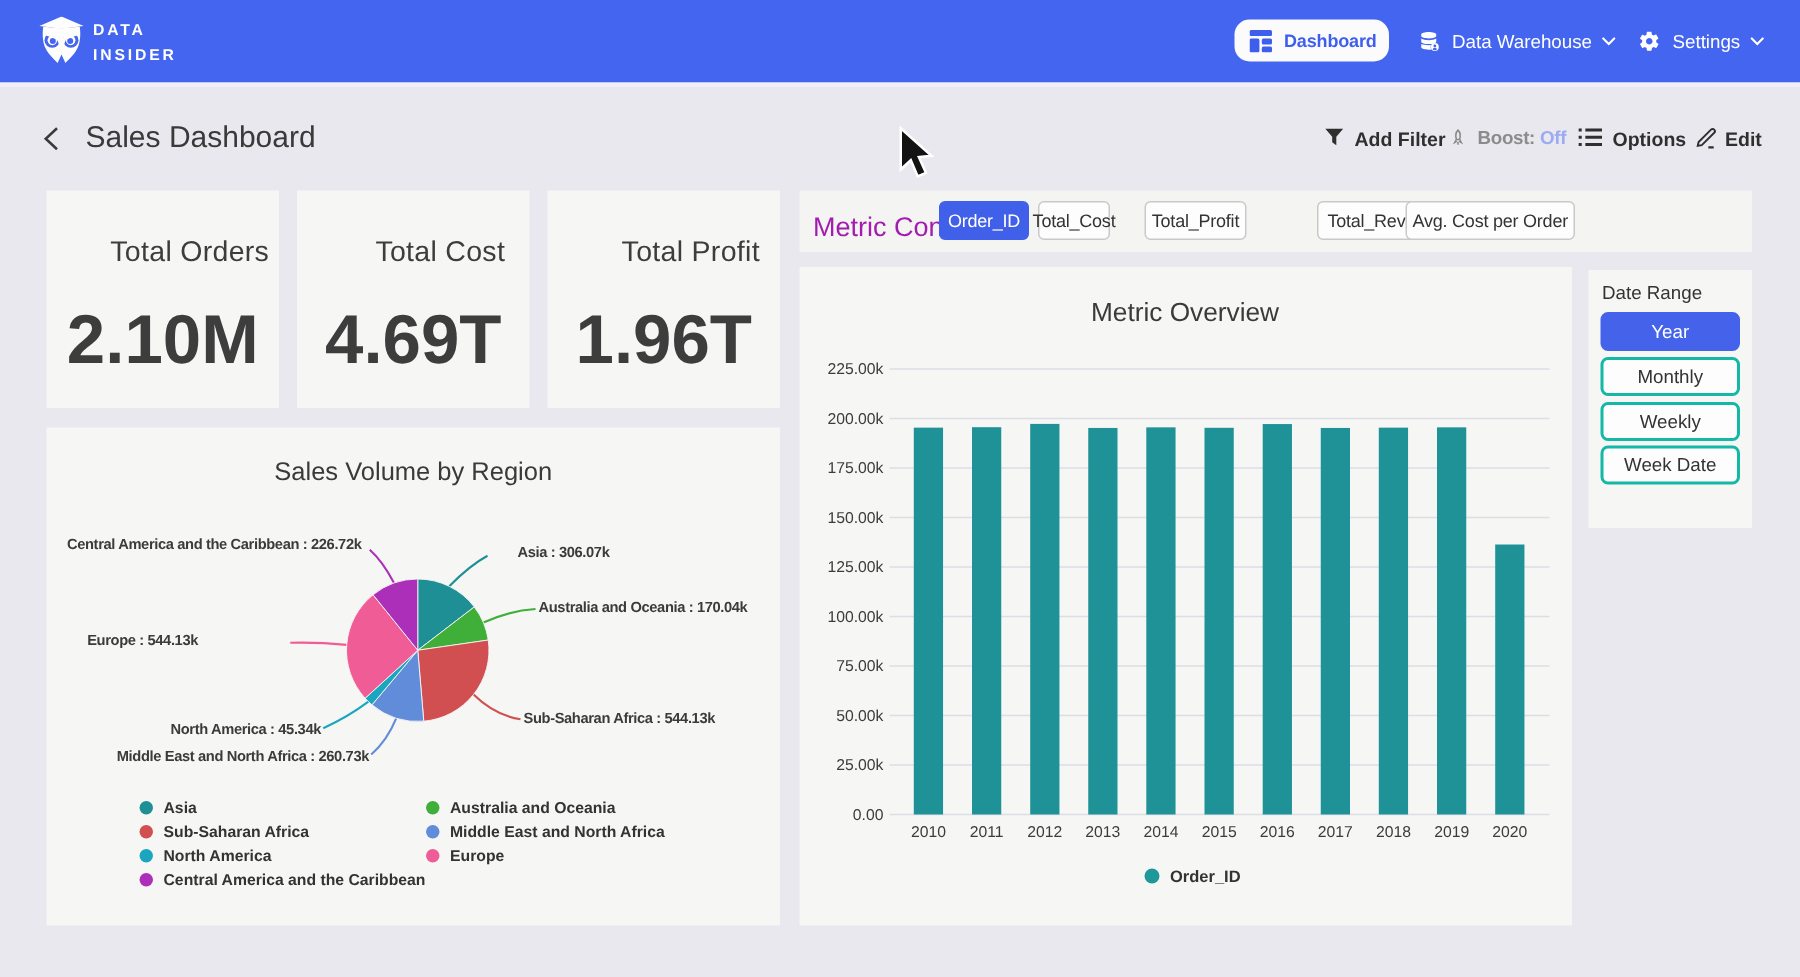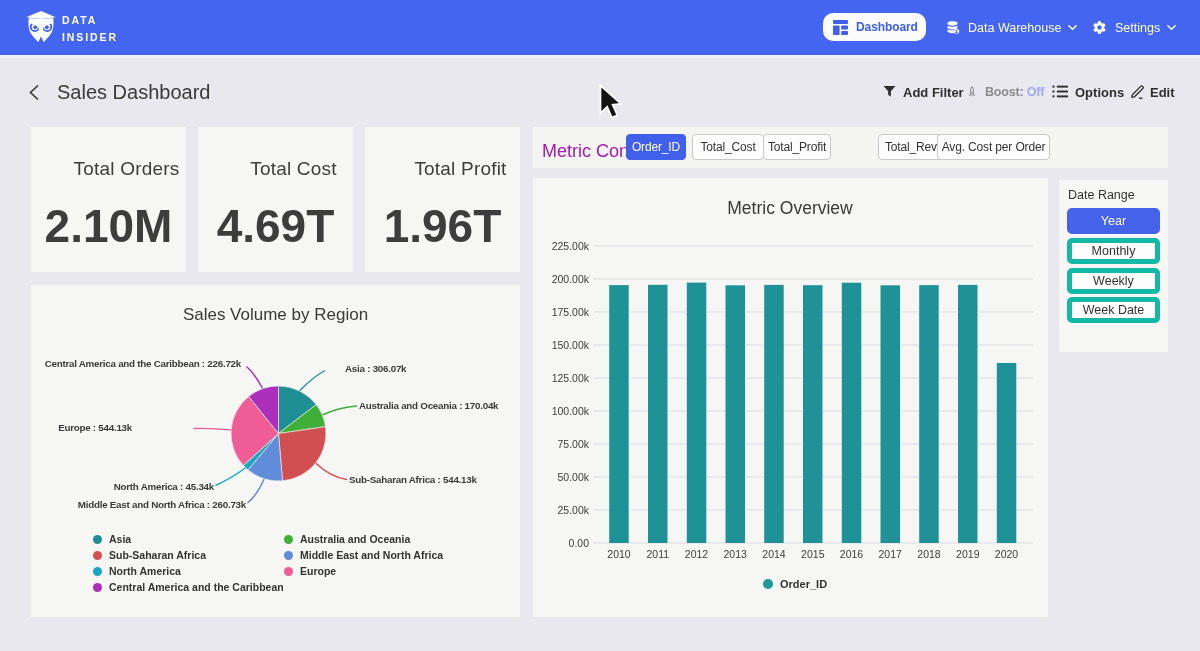--- a/index.html
+++ b/index.html
@@ -24,21 +24,21 @@
 .plabel { position:absolute; font-size:9.8px; letter-spacing:-0.25px; font-weight:bold; color:#3b3b3b; white-space:nowrap; }
 .legend-row { position:absolute; font-size:10.5px; font-weight:bold; color:#333; white-space:nowrap; }
 .ldot { display:inline-block; width:9px; height:9px; border-radius:50%; margin-right:7px; vertical-align:-1px; }
 
 #mctrl { position:absolute; left:533px; top:127px; width:635px; height:41px; background:#f4f4f2; }
 .mbtn { position:absolute; top:7px; height:26px; border:1px solid #c9c9c9; background:#fdfdfd; border-radius:4px; font-size:12px; letter-spacing:-0.15px; color:#333; display:flex; align-items:center; justify-content:center; white-space:nowrap; font-family:"Liberation Sans", sans-serif; }
 .mbtn.sel { background:#4160ea; border-color:#4160ea; color:#fff; }
 
 #daterange { position:absolute; left:1059px; top:180px; width:109px; height:172px; background:#f6f6f4; }
 #daterange .dlbl { margin:8px 0 0 9px; font-size:12.5px; color:#333; }
-.dbtn { position:absolute; left:8px; width:93px; height:26px; border:5px solid #14b8a6; background:#fdfdfd; border-radius:5px; font-size:12.5px; color:#333; display:flex; align-items:center; justify-content:center; }
+.dbtn { position:absolute; left:8px; width:93px; height:26px; border:2px solid #14b8a6; background:#fdfdfd; border-radius:5px; font-size:12.5px; color:#333; display:flex; align-items:center; justify-content:center; }
 .dbtn.sel { background:#4463ea; border-color:#4463ea; color:#fff; }
 </style>
 </head>
 <body>
 <div id="nav"></div>
 <div class="abs" style="left:0; top:55px; width:1200px; height:3px; background:#f0f0f6;"></div>
 <svg class="abs" style="left:25px; top:11px;" width="32" height="32" viewBox="0 0 32 32">
   <path fill="#fdfdfb" d="M16 0 L30.8 6.3 L16 8.1 L1.2 6.3 Z"></path>
   <path fill="#fdfdfb" d="M16 7.9 L28.2 6.9 C29 13 28.5 19.3 25.2 23.7 C23.4 26.1 20.2 29.6 18.6 31 L16 25.4 L13.4 31 C11.8 29.6 8.6 26.1 6.8 23.7 C3.5 19.3 3 13 3.8 6.9 Z"></path>
   <circle cx="9.8" cy="15.8" r="5.1" fill="#4365ef"></circle>
@@ -162,21 +162,21 @@
 <div class="legend-row" style="left:93px; top:549px;"><span class="ldot" style="background:#d14f51"></span>Sub-Saharan Africa</div>
 <div class="legend-row" style="left:93px; top:565px;"><span class="ldot" style="background:#1aa6be"></span>North America</div>
 <div class="legend-row" style="left:93px; top:581px;"><span class="ldot" style="background:#ab2fb8"></span>Central America and the Caribbean</div>
 <div class="legend-row" style="left:284px; top:533px;"><span class="ldot" style="background:#3faf3a"></span>Australia and Oceania</div>
 <div class="legend-row" style="left:284px; top:549px;"><span class="ldot" style="background:#618cd9"></span>Middle East and North Africa</div>
 <div class="legend-row" style="left:284px; top:565px;"><span class="ldot" style="background:#f05c95"></span>Europe</div>
 
 <div id="mctrl">
   <span style="position:absolute; left:9px; top:14px; font-size:18px; color:#a21caf;">Metric Control</span>
   <div class="mbtn sel" style="left:93px; width:60px;">Order_ID</div>
-  <div class="mbtn" style="left:159px; width:72px;">Total_Cost</div>
+  <div class="mbtn" style="left:159px; width:48px;">Total_Cost</div>
   <div class="mbtn" style="left:230px; width:68px;">Total_Profit</div>
   <div class="mbtn" style="left:305px; width:92px;margin-left:40px;">Total_Revenue</div>
   <div class="mbtn" style="left:404px; width:113px;">Avg. Cost per Order</div>
 </div>
 
 <div class="card" style="left:533px; top:178px; width:515px; height:439px;"></div>
 <svg class="abs" style="left:533px; top:178px;" width="515" height="439" viewBox="0 0 515 439">
   <text x="257" y="36" text-anchor="middle" font-size="17.5" fill="#3a3a3a">Metric Overview</text>
   <g stroke="#dddde6" stroke-width="1">
     <line x1="60" y1="68" x2="500" y2="68"></line>

